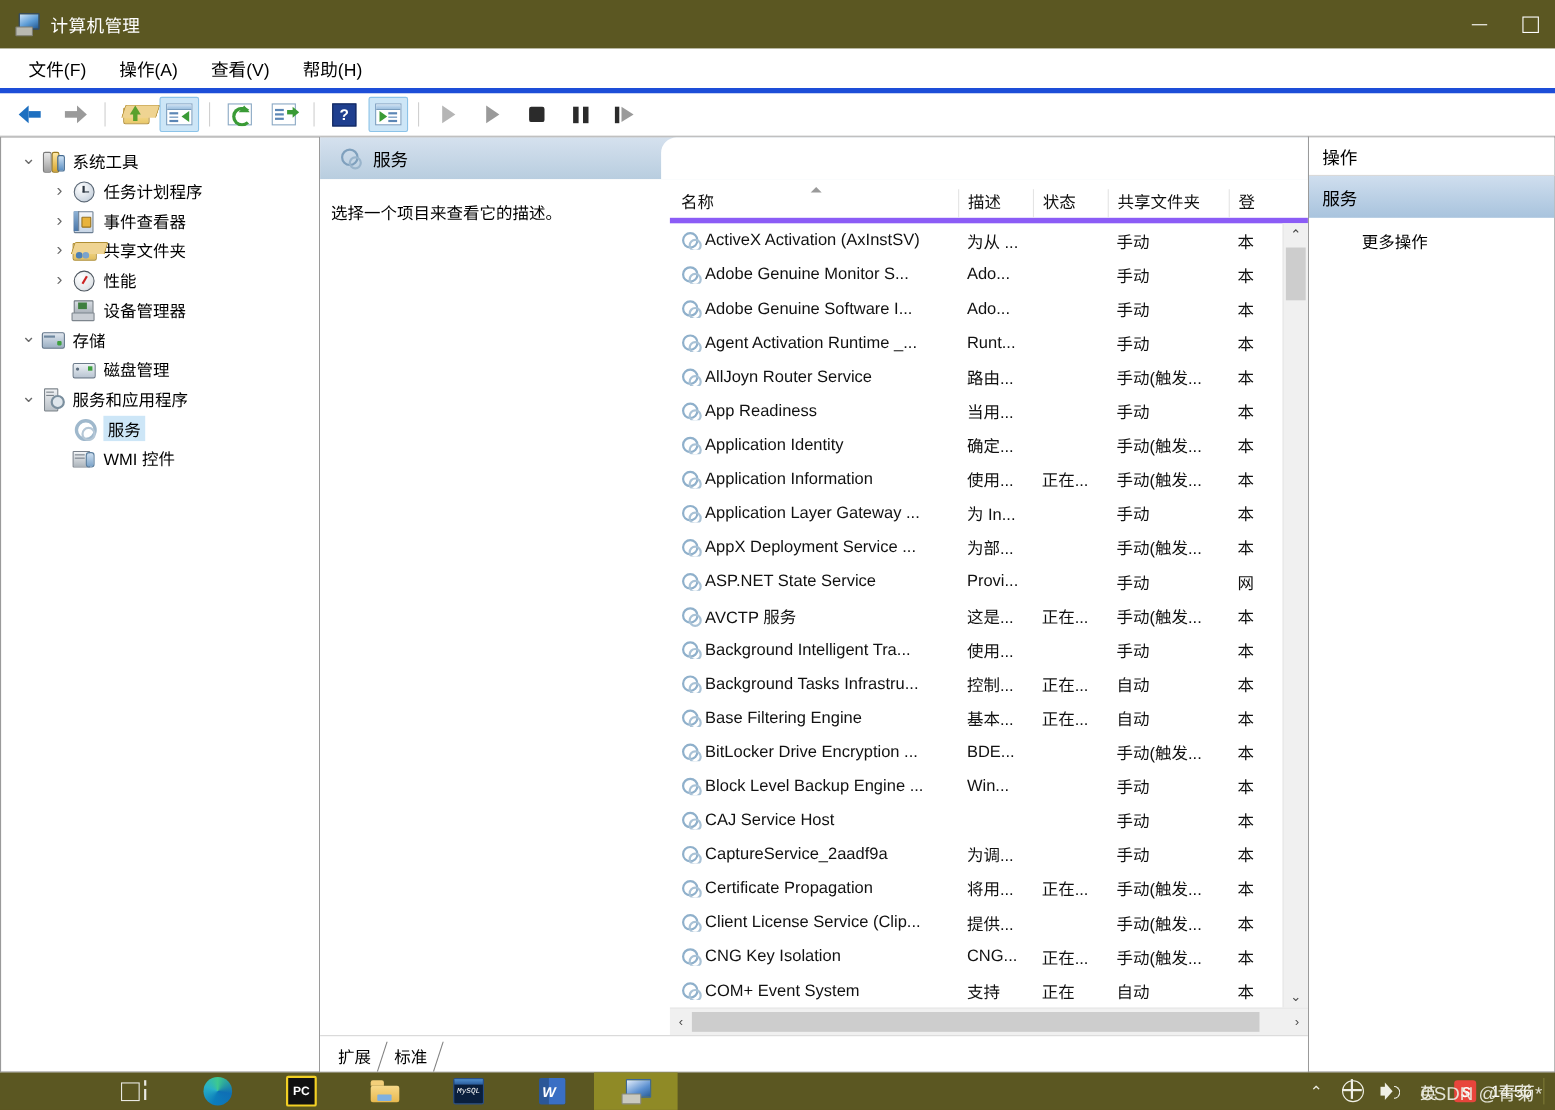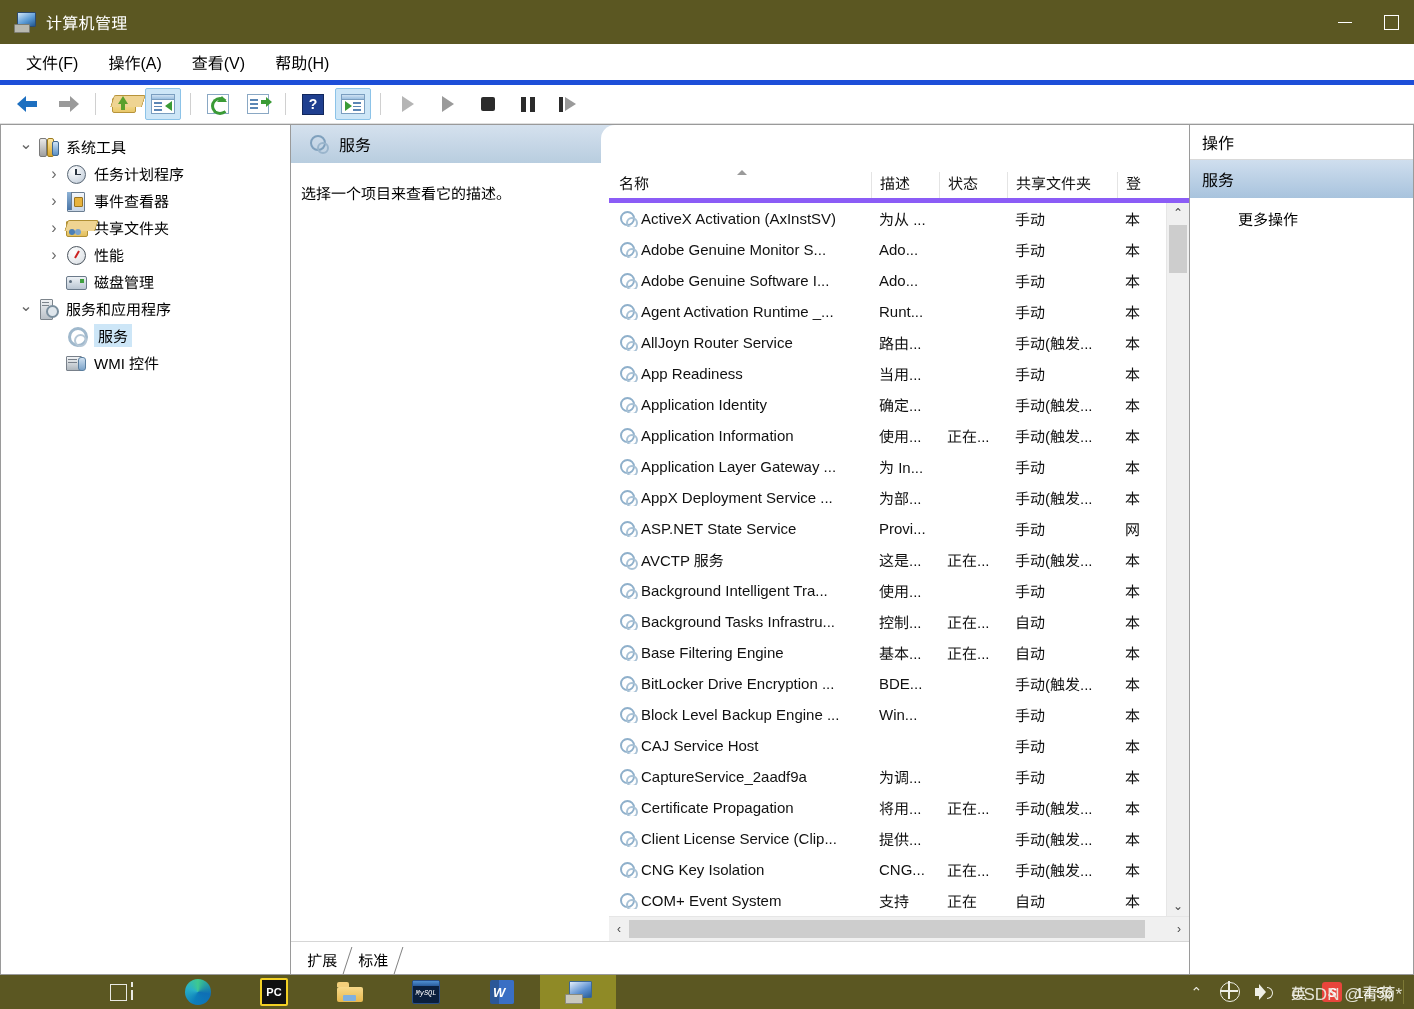--- a/index.html
+++ b/index.html
@@ -547,21 +547,39 @@
 
           <div class="tree-row" style="padding-left:42px">
             <span class="expander right"></span>
             <span class="tree-ico ico-perf">
                 <i class="face"></i>
                 <i class="ndl"></i>
               </span>
             <span class="tr-label">性能</span>
           </div>
 
-
+          <div class="tree-row" style="padding-left:42px">
+            <span class="expander"></span>
+            <span class="tree-ico ico-device">
+                <i class="m"></i>
+                <i class="scr"></i>
+                <i class="b"></i>
+              </span>
+            <span class="tr-label">设备管理器</span>
+          </div>
+
+          <div class="tree-row" style="padding-left:14px">
+            <span class="expander down"></span>
+            <span class="tree-ico ico-storage">
+                <i class="disk"></i>
+                <i class="strip"></i>
+                <i class="led"></i>
+              </span>
+            <span class="tr-label">存储</span>
+          </div>
 
           <div class="tree-row" style="padding-left:42px">
             <span class="expander"></span>
             <span class="tree-ico ico-diskmgmt">
                 <i class="d"></i>
                 <i class="dot"></i>
                 <i class="led"></i>
               </span>
             <span class="tr-label">磁盘管理</span>
           </div>

